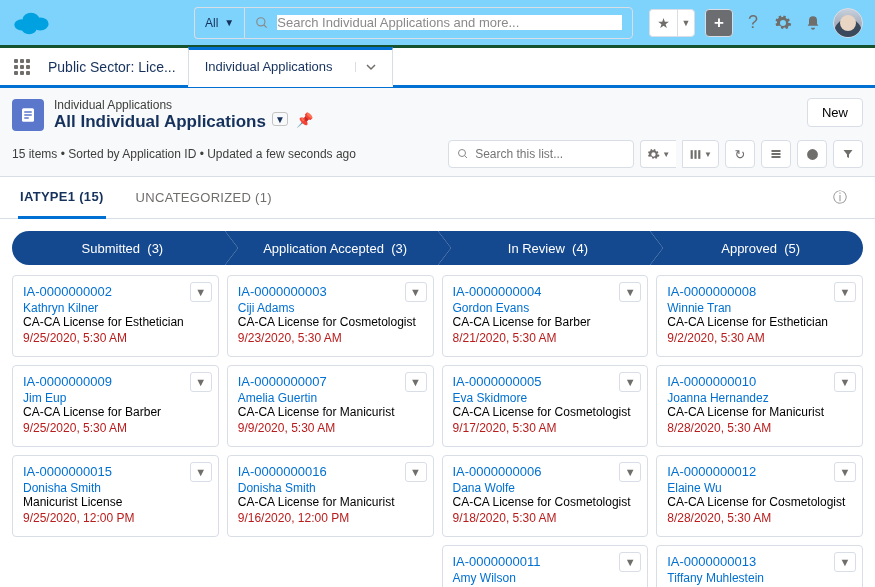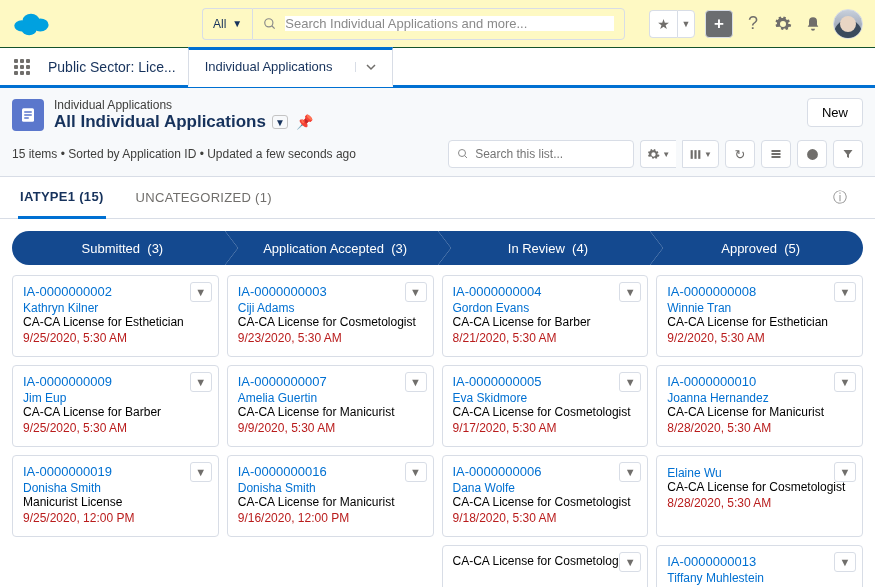--- a/index.html
+++ b/index.html
@@ -1,18 +1,18 @@
 <!DOCTYPE html>
 <html><head>
 <meta charset="utf-8">
 <style>
   * { box-sizing: border-box; margin: 0; padding: 0; }
   body { font-family: -apple-system, BlinkMacSystemFont, "Segoe UI", Arial, sans-serif; font-size: 13px; color: #16325c; background: #fff; width: 875px; overflow:hidden; }
   
-  .global-header { display: flex; align-items: center; height: 48px; border-bottom: 1px solid #14532d; padding: 0 12px; gap: 12px; background: #fef9c3;}
+  .global-header { display: flex; align-items: center; height: 48px; border-bottom: 3px solid #14532d; padding: 0 12px; gap: 4px; background: #7dd3fc;}
   .logo { width: 38px; height: 26px; display:flex; align-items:center; justify-content:center;}
   .logo svg { width: 38px; height: 26px; }
   .scope-sel { display:flex; align-items:center; border:1px solid #d8dde6; border-radius:4px 0 0 4px; height:32px; padding:0 10px; font-size:12px; gap:6px; cursor:pointer; border-right:none;}
   .search-wrap { flex:1; display:flex; align-items:center; height:32px; border:1px solid #d8dde6; border-radius:0 4px 4px 0; padding:0 10px; gap:8px; color:#706e6b;}
   .search-wrap input { border:none; outline:none; width:100%; font-size:13px; color:#16325c;}
   .search-wrap input::placeholder { color:#8a8a8a;}
   .hdr-icons { display:flex; align-items:center; gap:10px; margin-left:12px; color:#706e6b;}
   .icon-btn { width:28px; height:28px; border:1px solid #d8dde6; border-radius:4px; display:flex;align-items:center;justify-content:center; cursor:pointer; font-size:14px; background:#fff;}
   .icon-plain { width:20px;height:20px;display:flex;align-items:center;justify-content:center; cursor:pointer;}
   .avatar { width:30px;height:30px;border-radius:50%; background: linear-gradient(#c8d0dc,#8a94a6); border:1px solid #d8dde6; cursor:pointer; background-size:cover; display:flex;align-items:flex-end;justify-content:center; overflow:hidden;}
@@ -29,21 +29,21 @@
   .nav-tab { height:40px; display:flex;align-items:center; padding:0 16px; border-top:1px solid #d8dde6; border-left:1px solid #d8dde6; border-right:1px solid #d8dde6; border-radius:0; position:relative; top:0; background:#fff;}
   .nav-tab.active { border-top:3px solid #0070d2; margin-top:-3px; border-bottom:3px solid #fff; margin-bottom:-3px; font-weight:400;}
   .nav-tab .chev { margin-left:22px; border-left:1px solid #d8dde6; padding-left:10px; cursor:pointer;}
   
   .page-header { padding:10px 12px 8px 12px; background:#f7f9fb; border-bottom:1px solid #d8dde6; position:relative;}
   .ph-top { display:flex; align-items:flex-start; justify-content:space-between;}
   .ph-left { display:flex; gap:10px; align-items:center;}
   .obj-icon { width:32px;height:32px;border-radius:4px; background:#5b77cc; display:flex;align-items:center;justify-content:center;}
   .obj-icon svg{fill:#fff;}
   .ph-labels .obj-label{font-size:12px;color:#3e3e3c;}
-  .ph-labels .list-name{font-size:17px;font-weight:700; display:flex;align-items:center; gap:6px;}
+  .ph-labels .list-name{font-size:17px;font-weight:700; display:flex;gap:6px;}
   .list-drop{border:1px solid #c4c4c4;border-radius:3px;width:16px;height:14px;display:inline-flex;align-items:center;justify-content:center;cursor:pointer;font-size:10px;}
   .pin{cursor:pointer; color:#706e6b; font-size:14px; margin-left:2px;}
   .new-btn{background:#fff;border:1px solid #d8dde6;border-radius:4px;padding:6px 14px;font-size:13px;cursor:pointer;}
   .ph-sub{display:flex;align-items:center;justify-content:space-between; margin-top:8px; font-size:12px; color:#3e3e3c;}
   .ph-tools{display:flex;gap:6px;align-items:center;padding-left:36px;}
   .list-search{display:flex;align-items:center;border:1px solid #d8dde6;border-radius:4px;background:#fff;height:28px;padding:0 8px;gap:6px;}
   .list-search input{border:none;outline:none;width:150px;font-size:12px;}
   .tool-btn{height:28px;min-width:30px;border:1px solid #d8dde6;border-radius:4px;background:#fff;display:flex;align-items:center;justify-content:center;cursor:pointer;font-size:13px;color:#706e6b;padding:0 6px;}
   .tool-btn.seg{border-radius:4px 0 0 4px;border-right:none;}
   .tool-btn.seg2{border-radius:0 4px 4px 0;}
@@ -248,21 +248,21 @@
         </div>
         <div class="card">
           <div class="menu">▼</div>
           <div class="id">IA-0000000009</div>
           <div class="name">Jim Eup</div>
           <div class="lic">CA-CA License for Barber</div>
           <div class="date">9/25/2020, 5:30 AM</div>
         </div>
         <div class="card">
           <div class="menu">▼</div>
-          <div class="id">IA-0000000019</div>
+          <div class="id">IA-0000000015</div>
           <div class="name">Donisha Smith</div>
           <div class="lic">Manicurist License</div>
           <div class="date">9/25/2020, 12:00 PM</div>
         </div>
       </div>
       <div class="kcol">
         <div class="card">
           <div class="menu">▼</div>
           <div class="id">IA-0000000003</div>
           <div class="name">Ciji Adams</div>
@@ -301,40 +301,43 @@
         </div>
         <div class="card">
           <div class="menu">▼</div>
           <div class="id">IA-0000000006</div>
           <div class="name">Dana Wolfe</div>
           <div class="lic">CA-CA License for Cosmetologist</div>
           <div class="date">9/18/2020, 5:30 AM</div>
         </div>
         <div class="card">
           <div class="menu">▼</div>
+          <div class="id">IA-0000000011</div>
+          <div class="name">Amy Wilson</div>
           <div class="lic">CA-CA License for Cosmetologist</div>
         </div>
       </div>
       <div class="kcol">
         <div class="card">
           <div class="menu">▼</div>
           <div class="id">IA-0000000008</div>
           <div class="name">Winnie Tran</div>
           <div class="lic">CA-CA License for Esthetician</div>
           <div class="date">9/2/2020, 5:30 AM</div>
         </div>
         <div class="card">
           <div class="menu">▼</div>
           <div class="id">IA-0000000010</div>
           <div class="name">Joanna Hernandez</div>
           <div class="lic">CA-CA License for Manicurist</div>
           <div class="date">8/28/2020, 5:30 AM</div>
         </div>
         <div class="card">
           <div class="menu">▼</div>
+          <div class="id">IA-0000000012</div>
           <div class="name">Elaine Wu</div>
           <div class="lic">CA-CA License for Cosmetologist</div>
           <div class="date">8/28/2020, 5:30 AM</div>
         </div>
         <div class="card">
           <div class="menu">▼</div>
           <div class="id">IA-0000000013</div>
           <div class="name">Tiffany Muhlestein</div>
           <div class="lic">CA-CA License for Cosmetologist</div>
         </div>

